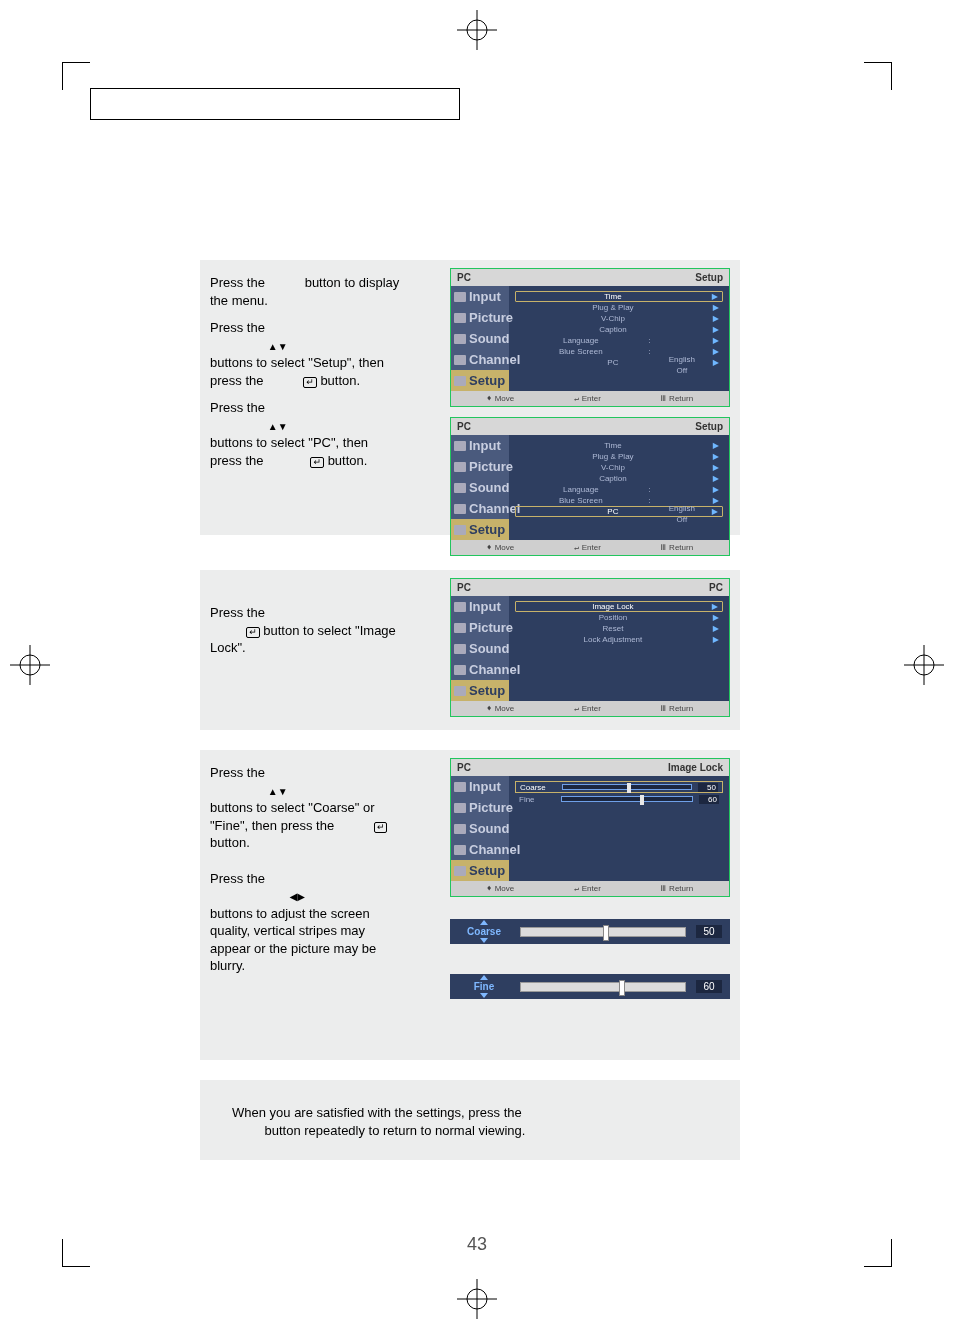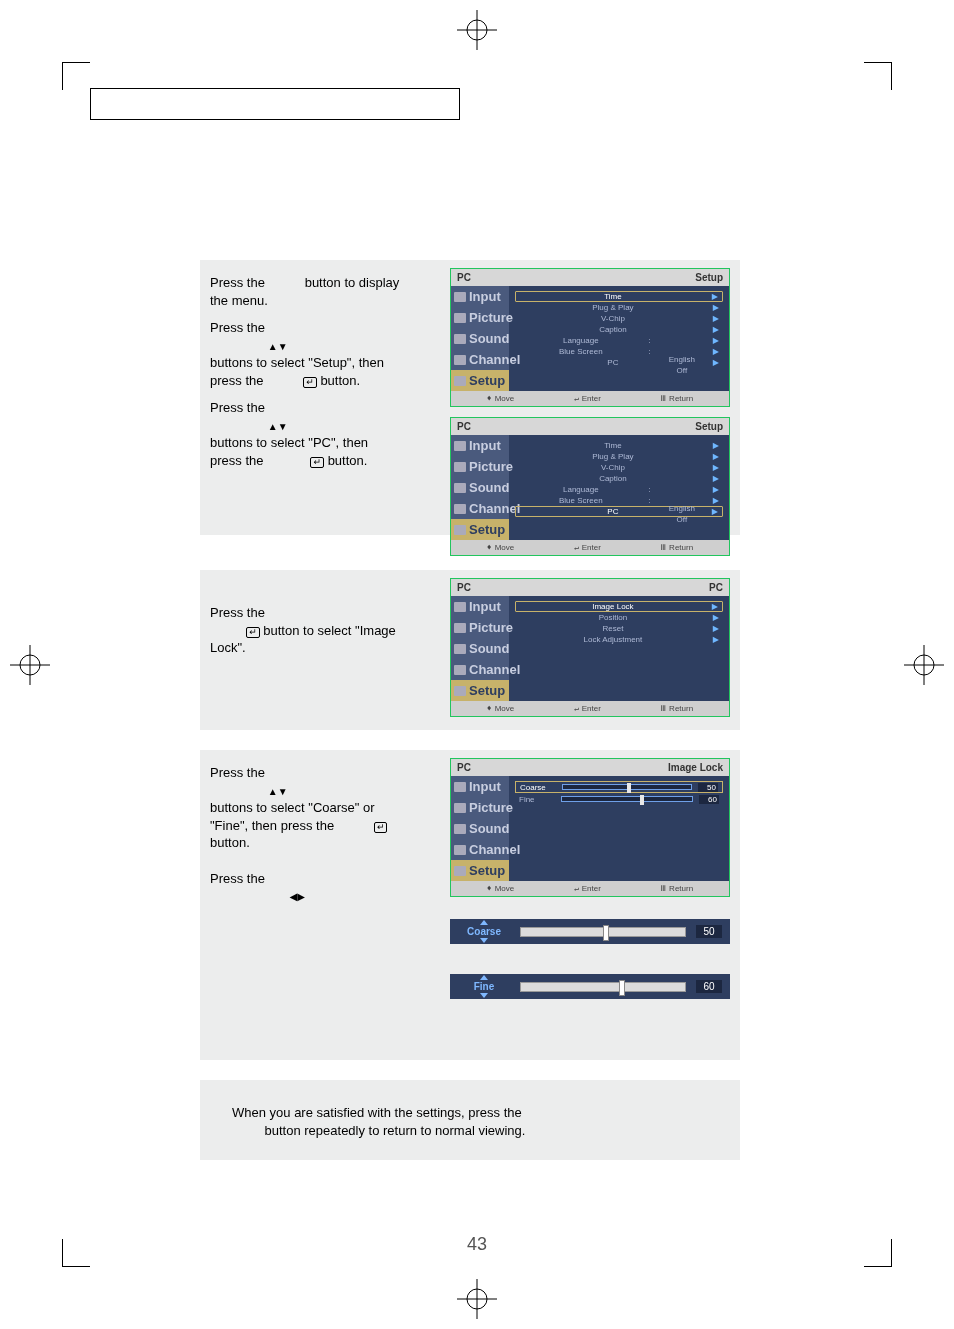--- a/index.html
+++ b/index.html
@@ -519,20 +519,21 @@
             <span class="arrows-inline">▲▼</span><br>
             <span>buttons to select "Coarse" or "Fine", then press the</span>
             &nbsp;&nbsp;&nbsp;&nbsp;&nbsp;&nbsp;&nbsp;&nbsp;&nbsp;
             <span class="enter-glyph">↵</span>
             <span>button.</span>
           </div>
           <div class="step-para" style="margin-top:18px;">
             <span>Press the</span><br>
             &nbsp;&nbsp;&nbsp;&nbsp;&nbsp;&nbsp;&nbsp;&nbsp;&nbsp;&nbsp;&nbsp;&nbsp;&nbsp;&nbsp;&nbsp;&nbsp;&nbsp;&nbsp;&nbsp;&nbsp;&nbsp;
             <span class="arrows-inline">◀▶</span><br>
+            <span>buttons to adjust the screen quality, vertical stripes may appear or the picture may be blurry.</span>
           </div>
         </div>
         <div class="screens">
 
           <div class="osd">
             <div class="osd-titlebar">
               <span>PC</span>
               <span>Image Lock</span>
             </div>
             <div class="osd-body">

